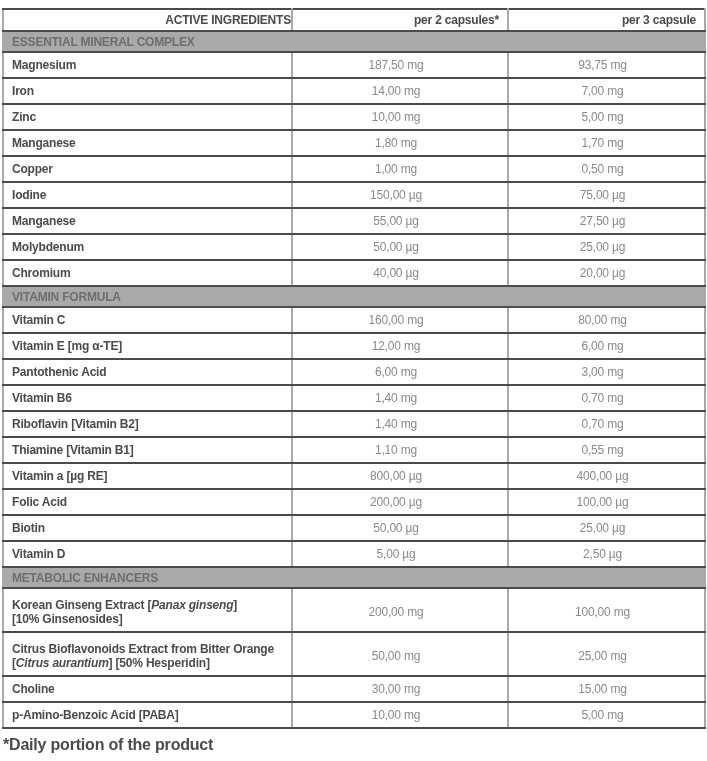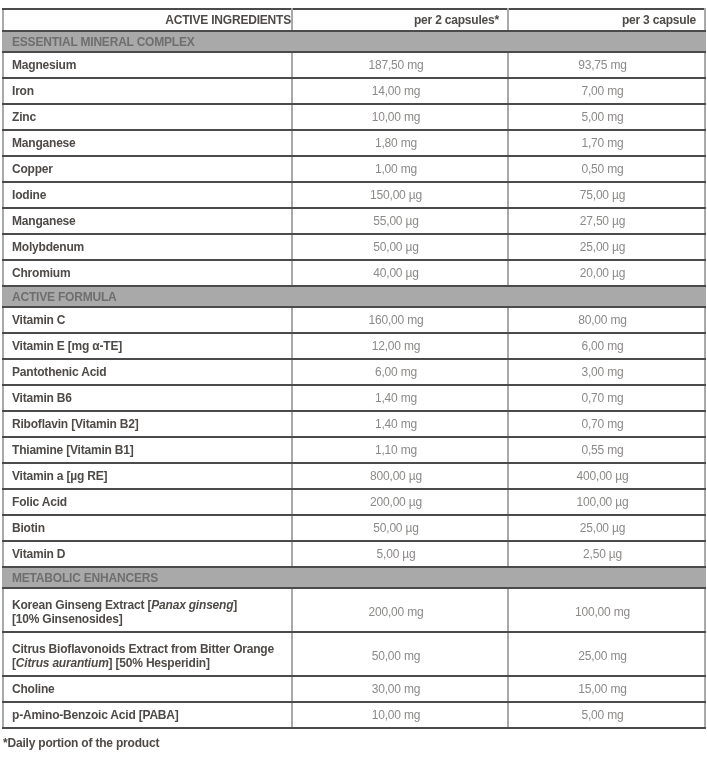--- a/index.html
+++ b/index.html
@@ -61,21 +61,21 @@
     color: #8c8a88;
     text-align: center;
     padding-right: 8px;
     height: 21px;
   }
   tr.row-tall td { padding-top: 9px; padding-bottom: 5px; }
 
   .footnote {
     color: #4e4a47;
     font-weight: bold;
-    font-size: 12px;
+    font-size: 16px;
     letter-spacing: -0.2px;
     margin: 7px 0 0 1px;
   }
 </style>
 </head>
 <body>
 
 <div class="panel">
   <table class="ingredients">
     <colgroup>
@@ -133,21 +133,21 @@
           <td class="name-cell">Molybdenum</td>
           <td class="value-cell">50,00 µg</td>
           <td class="value-cell">25,00 µg</td>
         </tr>
         <tr>
           <td class="name-cell">Chromium</td>
           <td class="value-cell">40,00 µg</td>
           <td class="value-cell">20,00 µg</td>
         </tr>
         <tr class="section-row">
-          <td colspan="3">ACTIVE FORMULA</td>
+          <td colspan="3">VITAMIN FORMULA</td>
         </tr>
         <tr>
           <td class="name-cell">Vitamin C</td>
           <td class="value-cell">160,00 mg</td>
           <td class="value-cell">80,00 mg</td>
         </tr>
         <tr>
           <td class="name-cell">Vitamin E [mg α-TE]</td>
           <td class="value-cell">12,00 mg</td>
           <td class="value-cell">6,00 mg</td>

